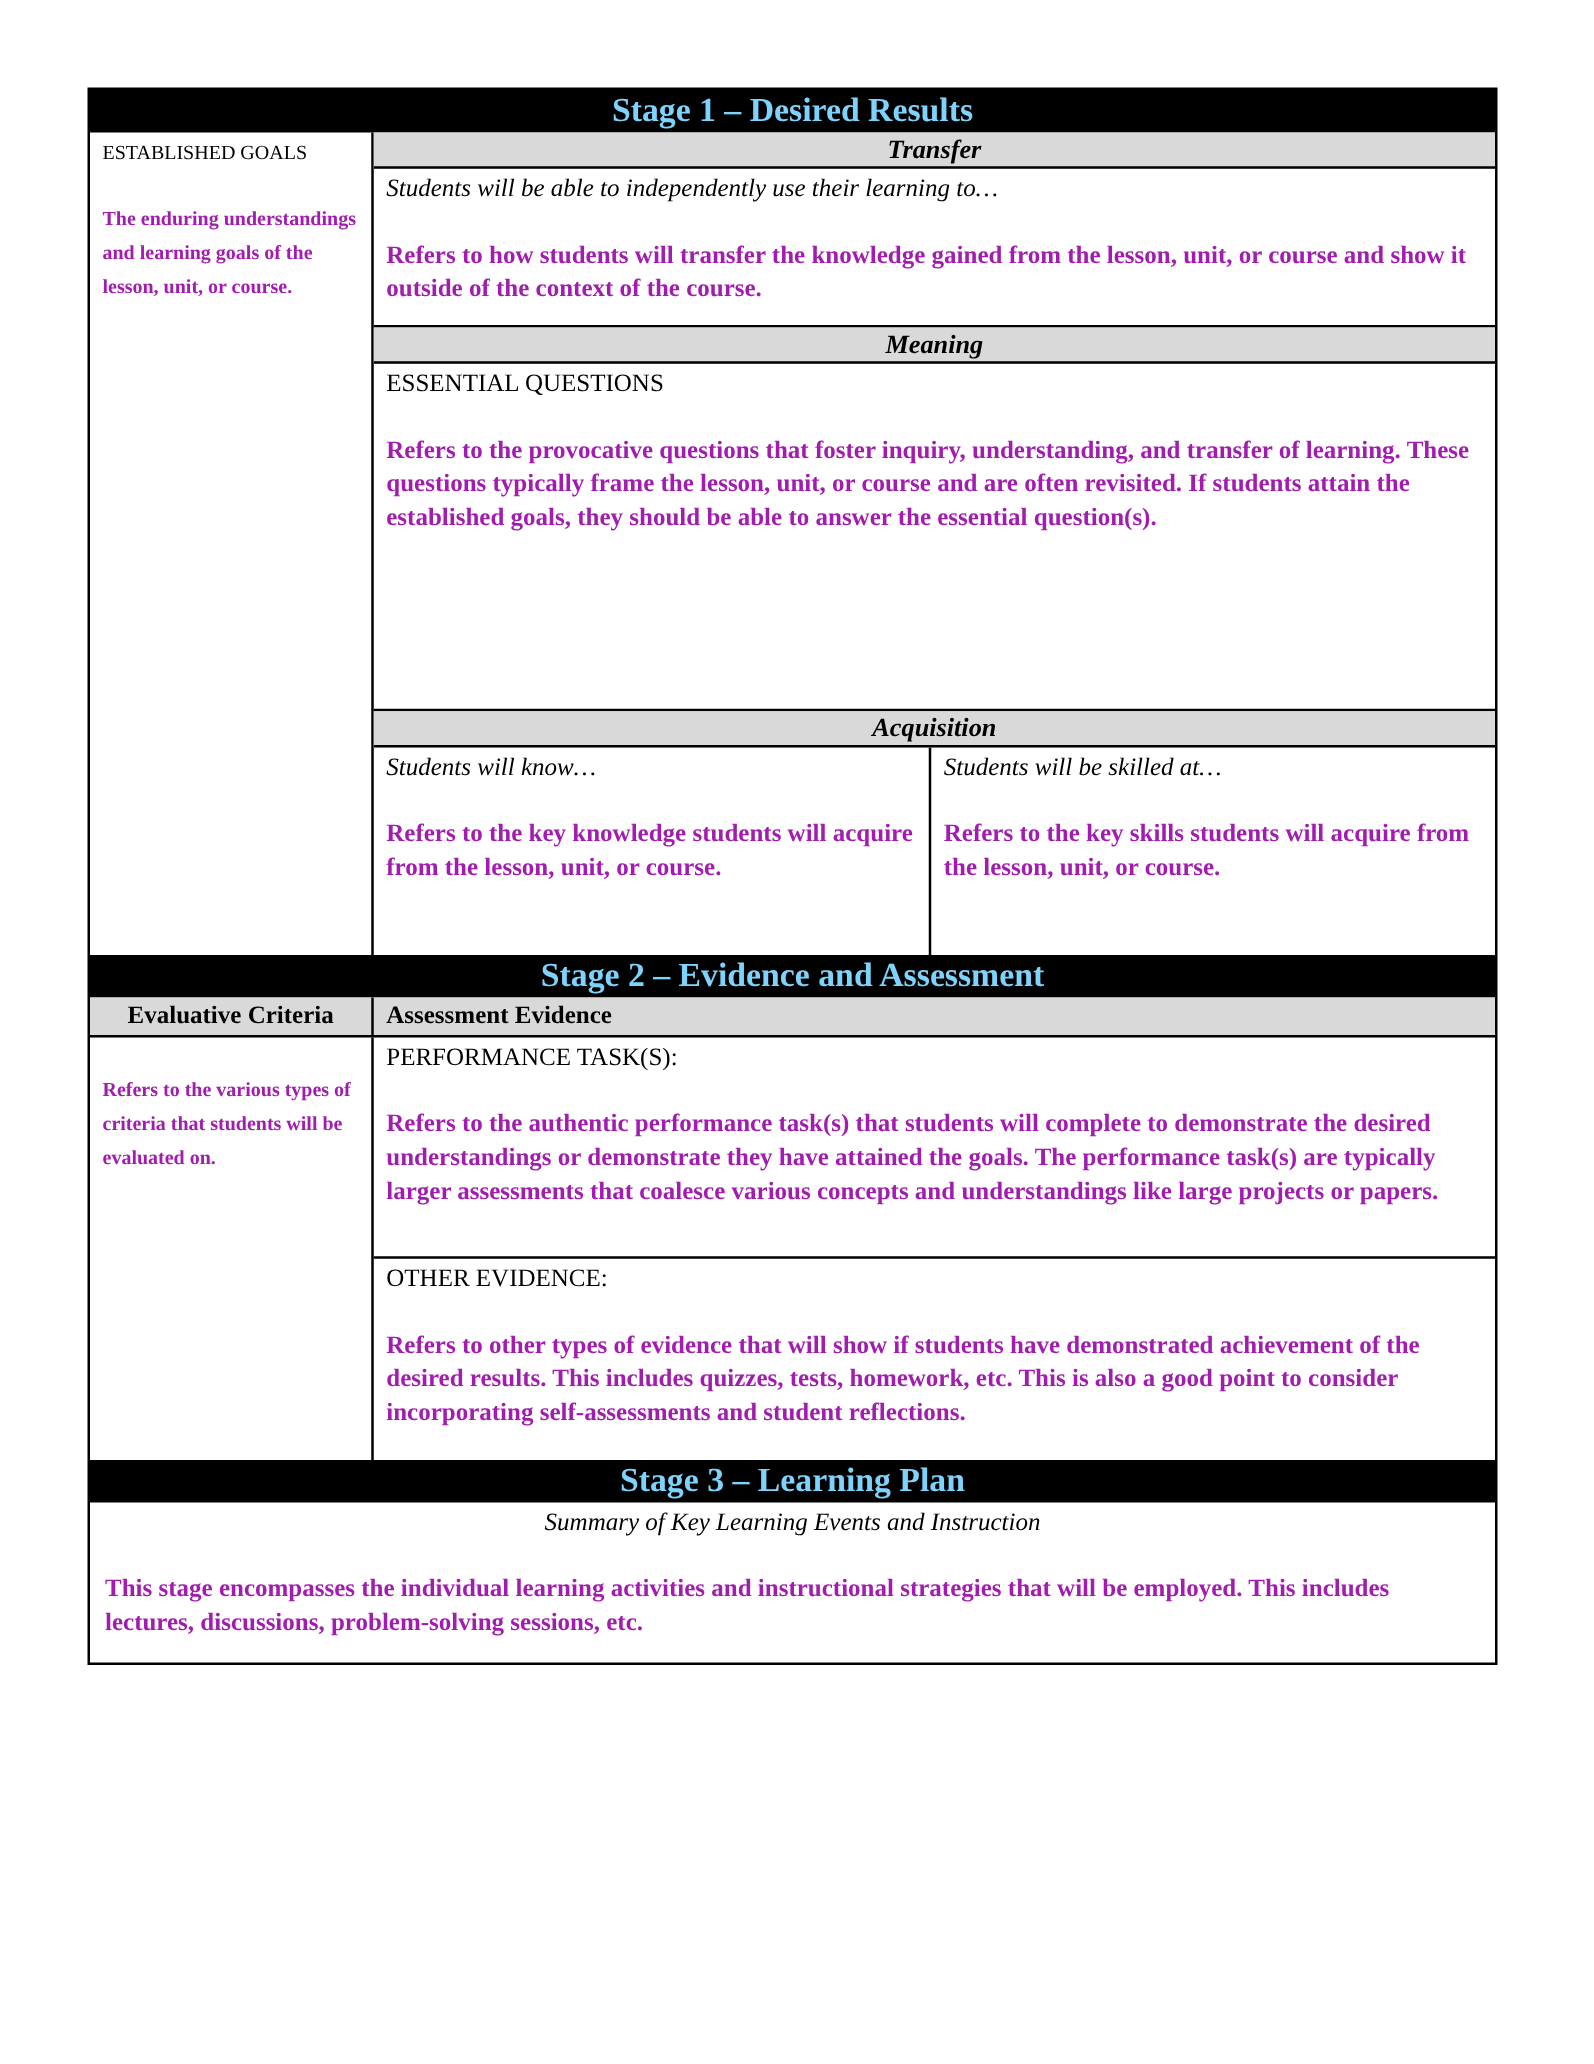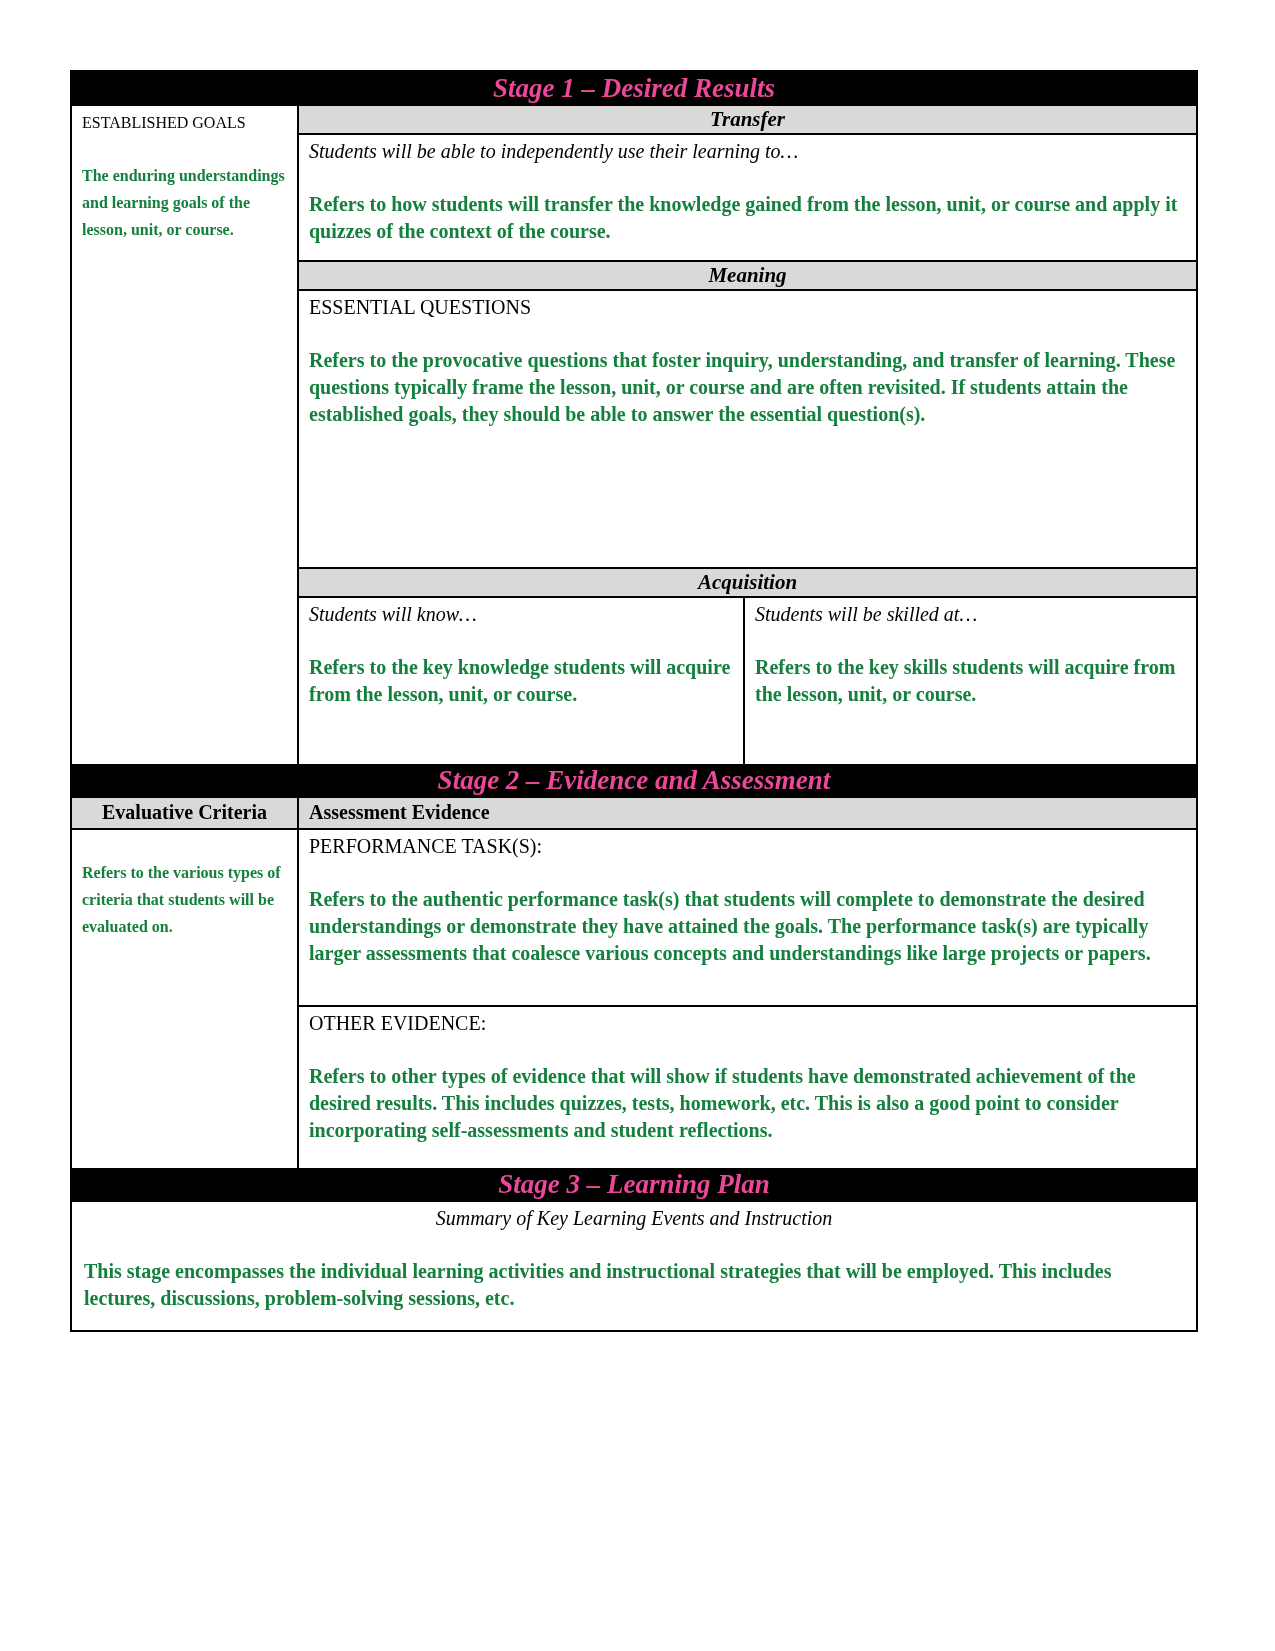--- a/index.html
+++ b/index.html
@@ -12,28 +12,27 @@
   }
   .ubd-table {
     position: absolute;
     left: 70px; top: 70px;
     width: 1128px;
     border: 2px solid #000000;
     background: #ffffff;
   }
   .stage-bar {
     background: #000000;
-    color: #ec4899;
+    color: #7dd3fc;
     font-weight: bold;
     font-size: 27px;
     text-align: center;
     height: 34px;
     line-height: 33px;
     overflow: hidden;
-    font-style: italic;
   }
   .split { display: flex; align-items: stretch; }
   .left-col {
     width: 227px;
     min-width: 227px;
     border-right: 2px solid #000000;
     padding: 3px 10px;
     font-size: 16px;
     line-height: 27px;
   }
@@ -53,21 +52,21 @@
     font-size: 20px;
     line-height: 27px;
   }
   .transfer-cell { height: 127px; border-bottom: 2px solid #000000; }
   .meaning-row { height: 278px; display: flex; border-bottom: 2px solid #000000; }
   .acq-row { height: 166px; display: flex; }
   .half-l { width: 446px; min-width: 446px; border-right: 2px solid #000000; }
   .half-r { flex: 1; }
   .prompt { font-style: italic; }
   .red-note {
-    color: #15803d;
+    color: #a21caf;
     font-weight: bold;
     margin-top: 26px;
   }
   .gray-row {
     display: flex;
     background: #d9d9d9;
     border-bottom: 2px solid #000000;
     height: 32px;
     font-weight: bold;
     font-size: 20px;
@@ -96,21 +95,21 @@
     <div class="left-col">
       <div>ESTABLISHED GOALS</div>
       <div class="red-note">The enduring understandings and learning goals of the lesson, unit, or course.</div>
     </div>
 
     <div class="right-col">
       <div class="band">Transfer</div>
 
       <div class="cell transfer-cell">
         <div class="prompt">Students will be able to independently use their learning to…</div>
-        <div class="red-note">Refers to how students will transfer the knowledge gained from the lesson, unit, or course and apply it quizzes of the context of the course.</div>
+        <div class="red-note">Refers to how students will transfer the knowledge gained from the lesson, unit, or course and show it outside of the context of the course.</div>
       </div>
 
       <div class="band">Meaning</div>
 
       <div class="meaning-row">
         <div class="cell half-r">
           <div>ESSENTIAL QUESTIONS</div>
           <div class="red-note">Refers to the provocative questions that foster inquiry, understanding, and transfer of learning. These questions typically frame the lesson, unit, or course and are often revisited. If students attain the established goals, they should be able to answer the essential question(s).</div>
         </div>
       </div>

